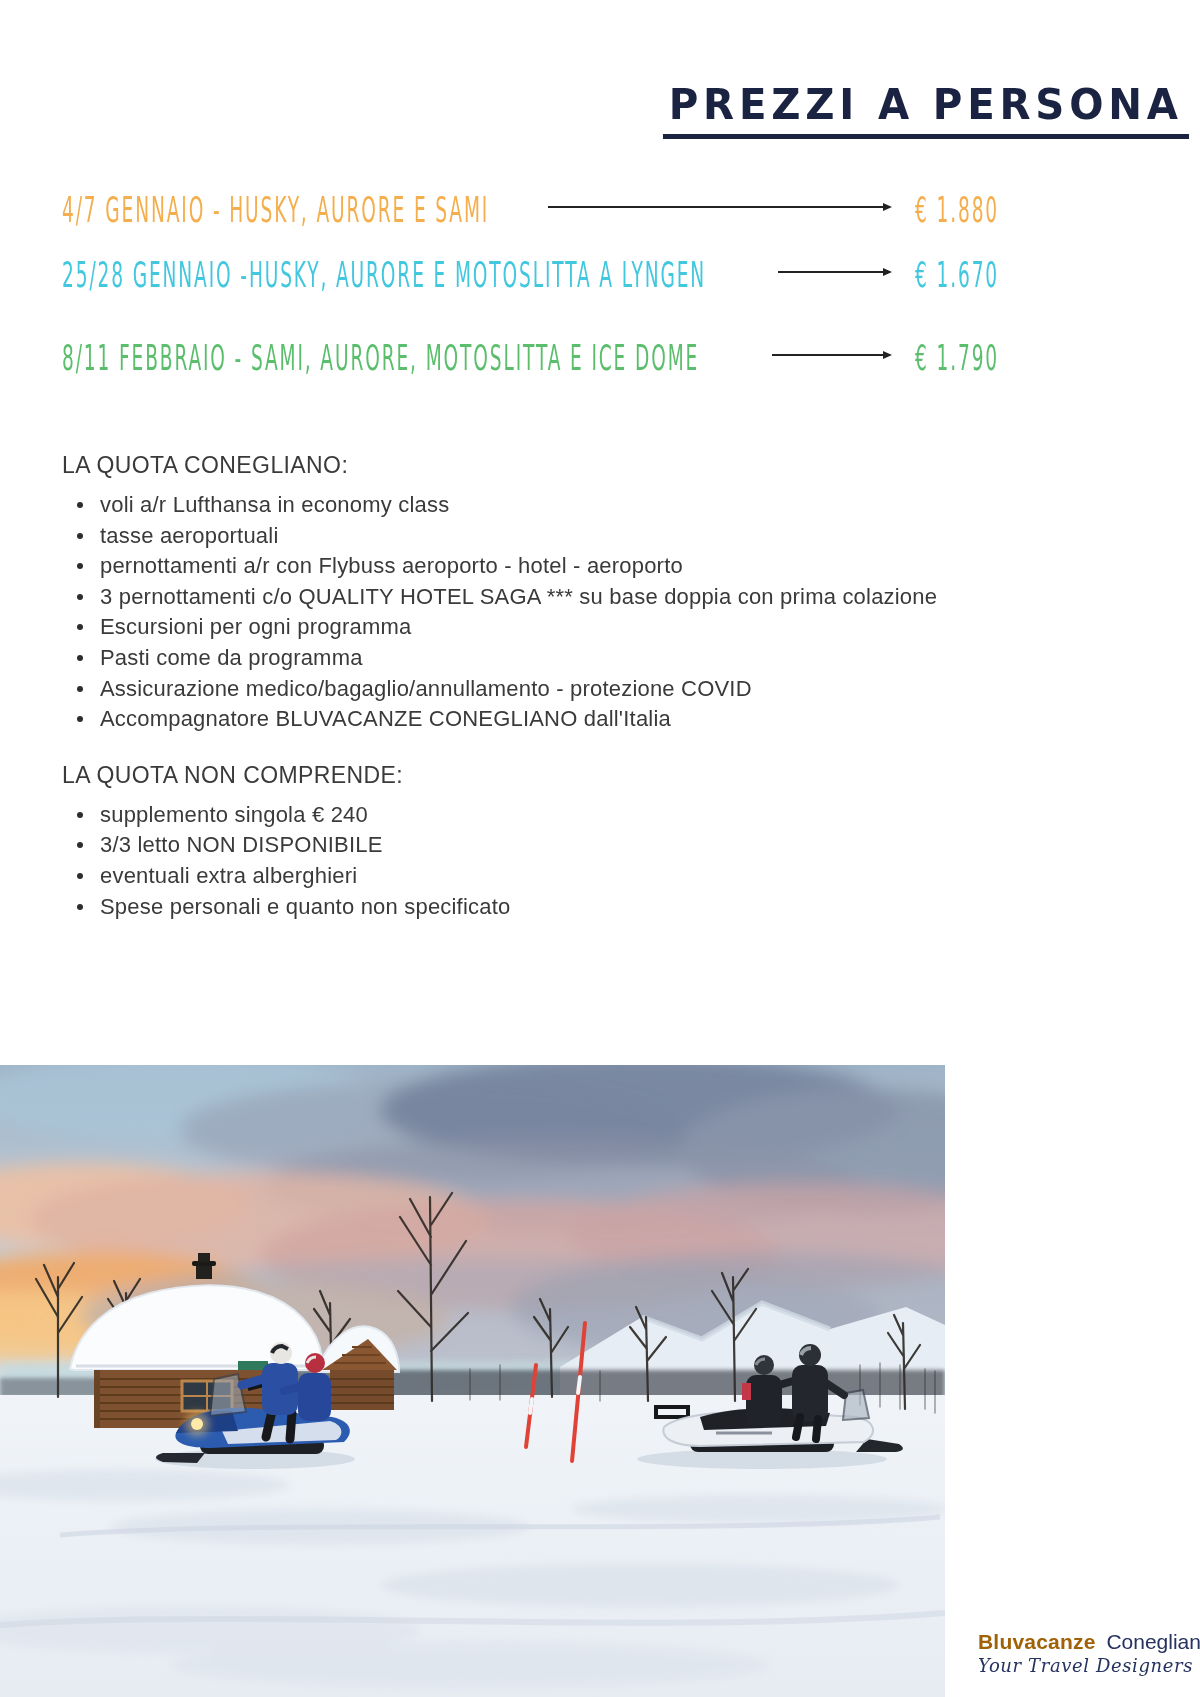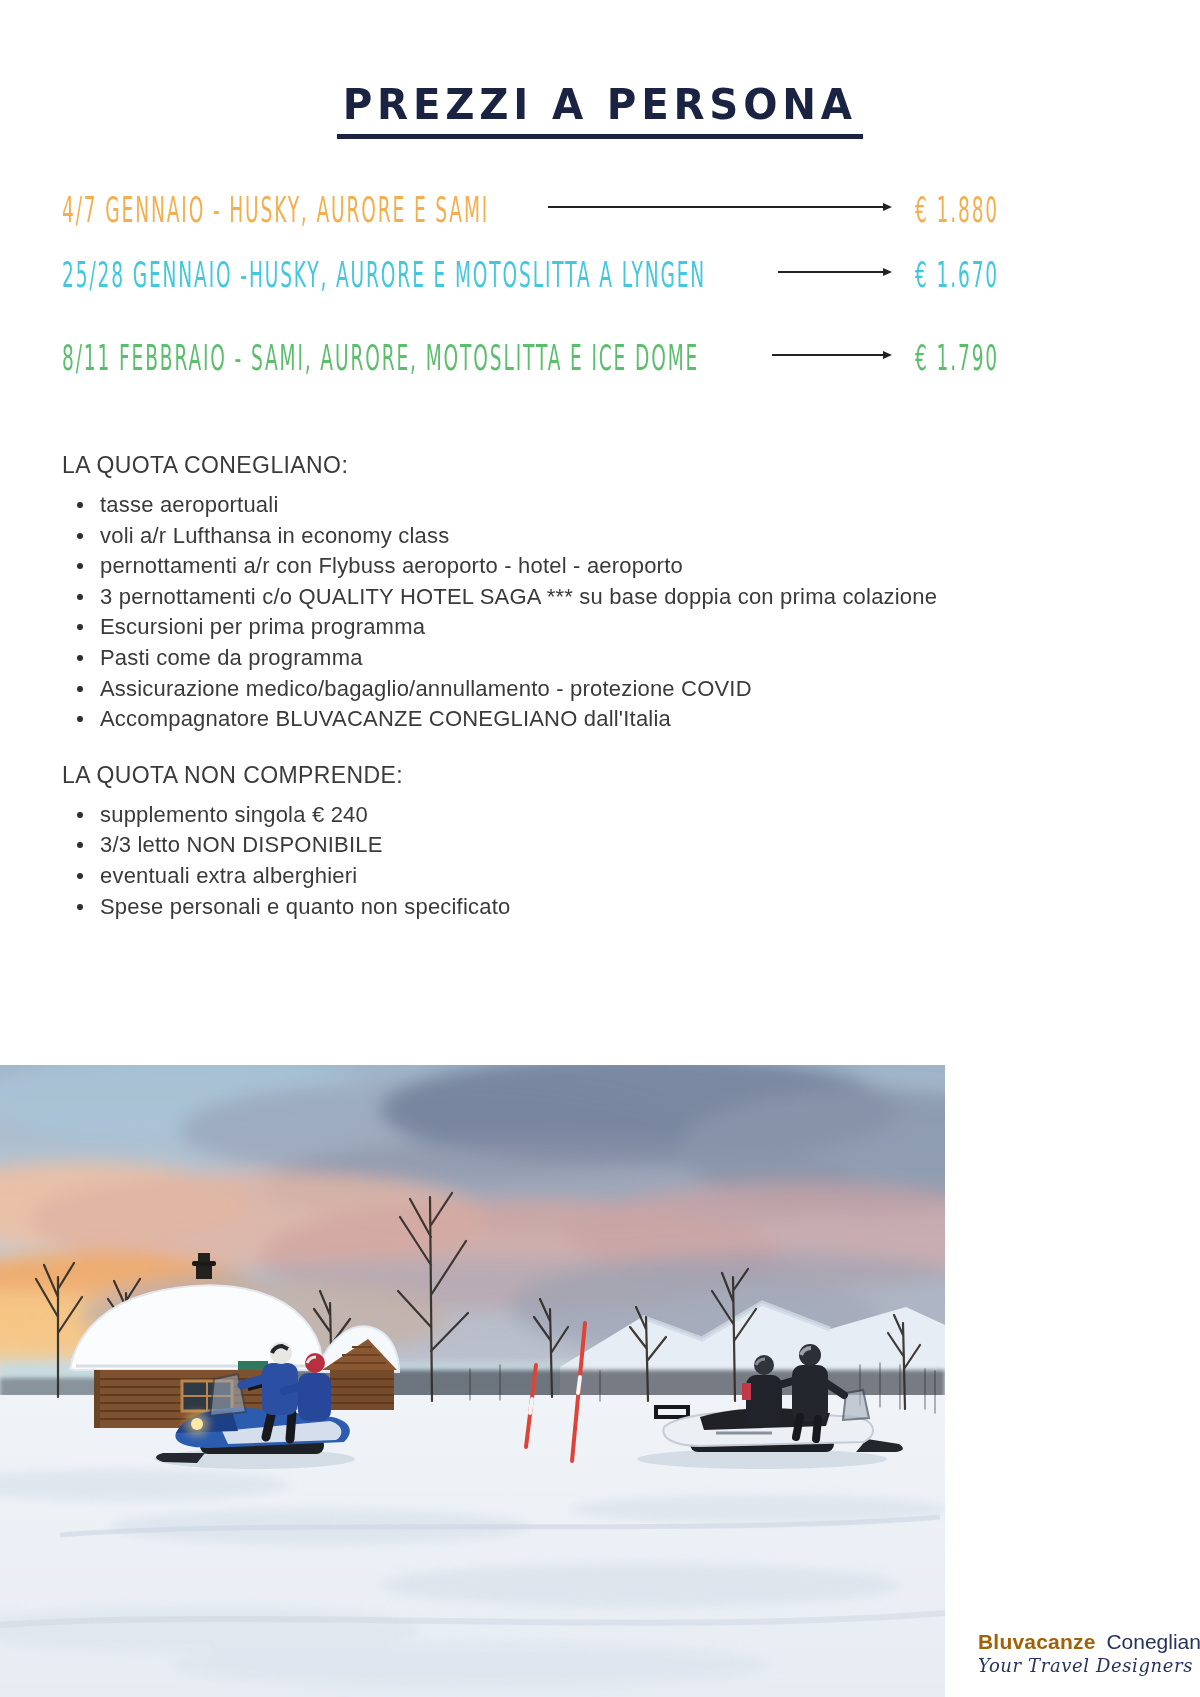--- a/index.html
+++ b/index.html
@@ -2,21 +2,21 @@
 <html><head>
 <meta charset="utf-8">
 <style>
   html,body { margin:0; padding:0; background:#ffffff; }
   .page {
     position:relative; width:1200px; height:1697px; background:#ffffff;
     font-family:"Liberation Sans", sans-serif; overflow:hidden;
   }
 
   
-  .title-wrap { position:absolute; top:80px; left:0; right:0; text-align:center; }
+  .title-wrap { position:absolute; top:80px; left:0; right:0; text-align:right; }
   .title-wrap .title-text {
     display:inline-block;
     font-family:"DejaVu Sans", sans-serif;
     font-size:42px; font-weight:bold; letter-spacing:5px;
     color:#1b2342; border-bottom:5px solid #1b2342; padding:0 6px 5px;
     transform:scaleX(.96); transform-origin:center;
     white-space:nowrap;
   }
 
   
@@ -91,25 +91,25 @@
   </div>
   <div class="price-row row-2">
     <span class="price-label" style="color: rgb(91, 190, 108);">8/11 FEBBRAIO - SAMI, AURORE, MOTOSLITTA E ICE DOME</span>
     <div class="arrow"></div>
     <span class="price-value" style="color: rgb(91, 190, 108);">€ 1.790</span>
   </div>
 
   <div class="lists">
     <h2 class="list-heading">LA QUOTA CONEGLIANO:</h2>
     <ul>
+      <li>voli a/r Lufthansa in economy class</li>
       <li>tasse aeroportuali</li>
-      <li>voli a/r Lufthansa in economy class</li>
       <li>pernottamenti a/r con Flybuss aeroporto - hotel - aeroporto</li>
       <li>3 pernottamenti c/o QUALITY HOTEL SAGA *** su base doppia con prima colazione</li>
-      <li>Escursioni per prima programma</li>
+      <li>Escursioni per ogni programma</li>
       <li>Pasti come da programma</li>
       <li>Assicurazione medico/bagaglio/annullamento - protezione COVID</li>
       <li>Accompagnatore BLUVACANZE CONEGLIANO dall'Italia</li>
     </ul>
 
     <h2 class="list-heading heading-excludes">LA QUOTA NON COMPRENDE:</h2>
     <ul>
       <li>supplemento singola € 240</li>
       <li>3/3 letto NON DISPONIBILE</li>
       <li>eventuali extra alberghieri</li>

